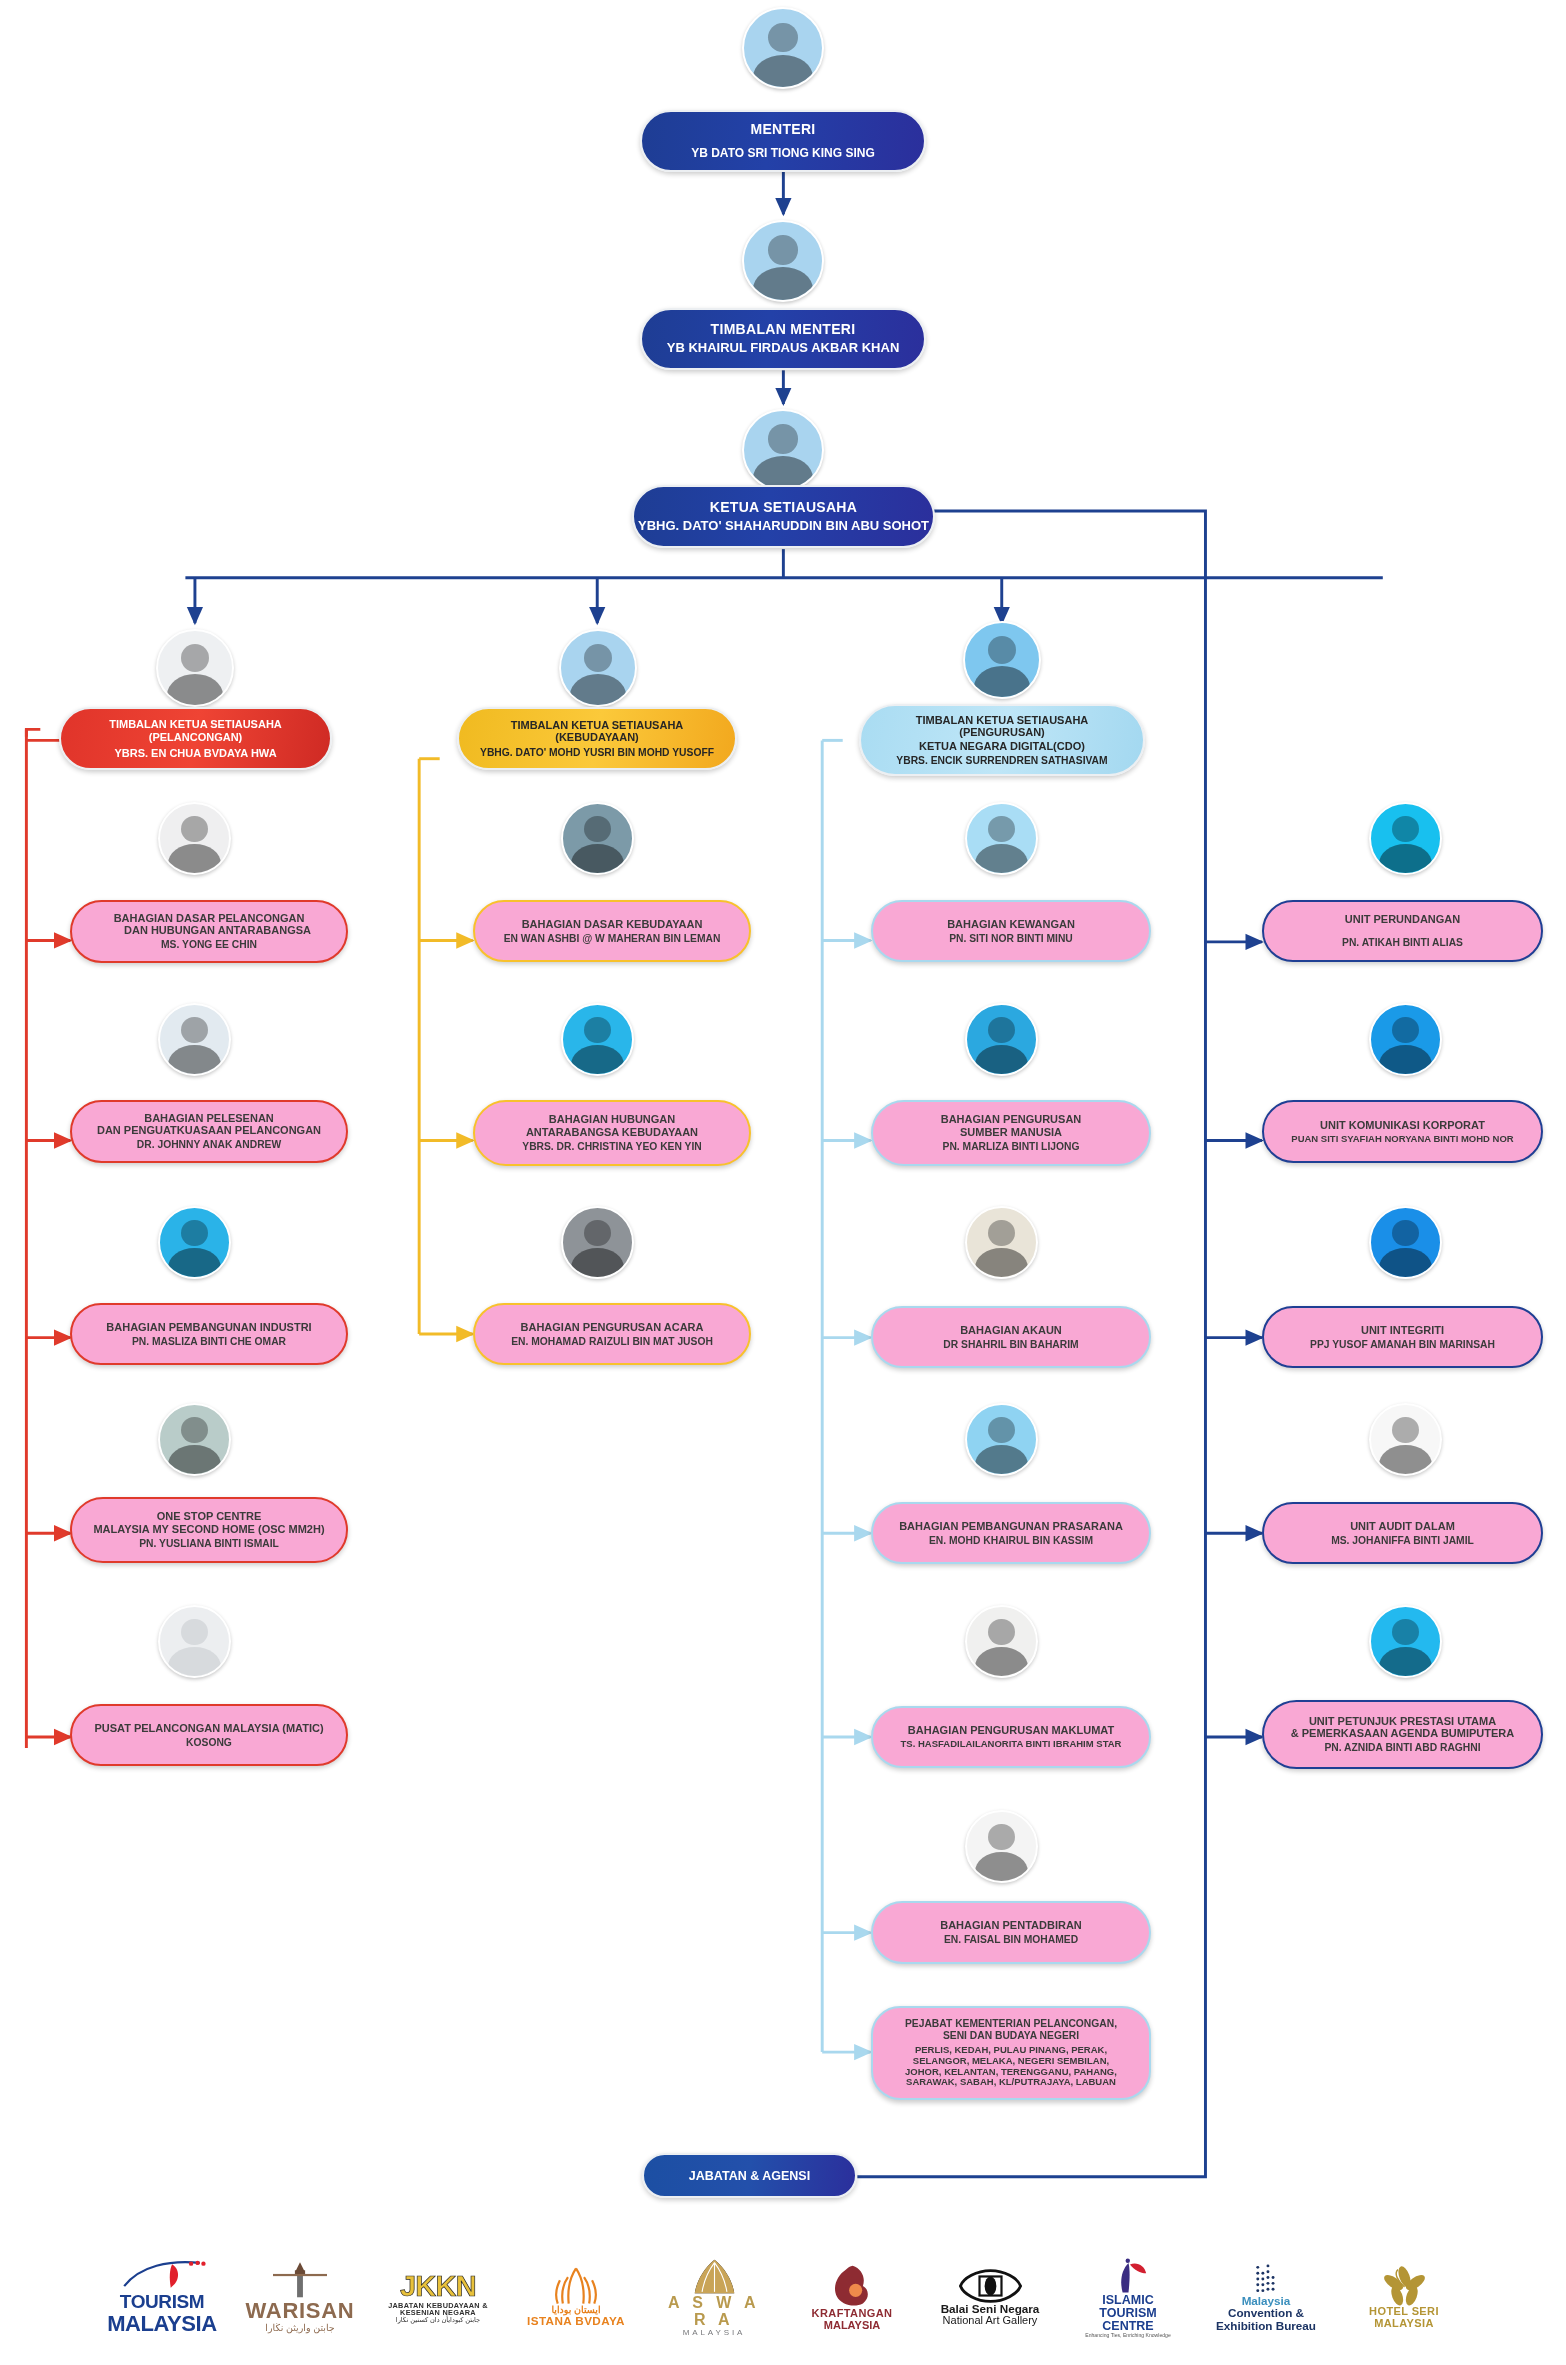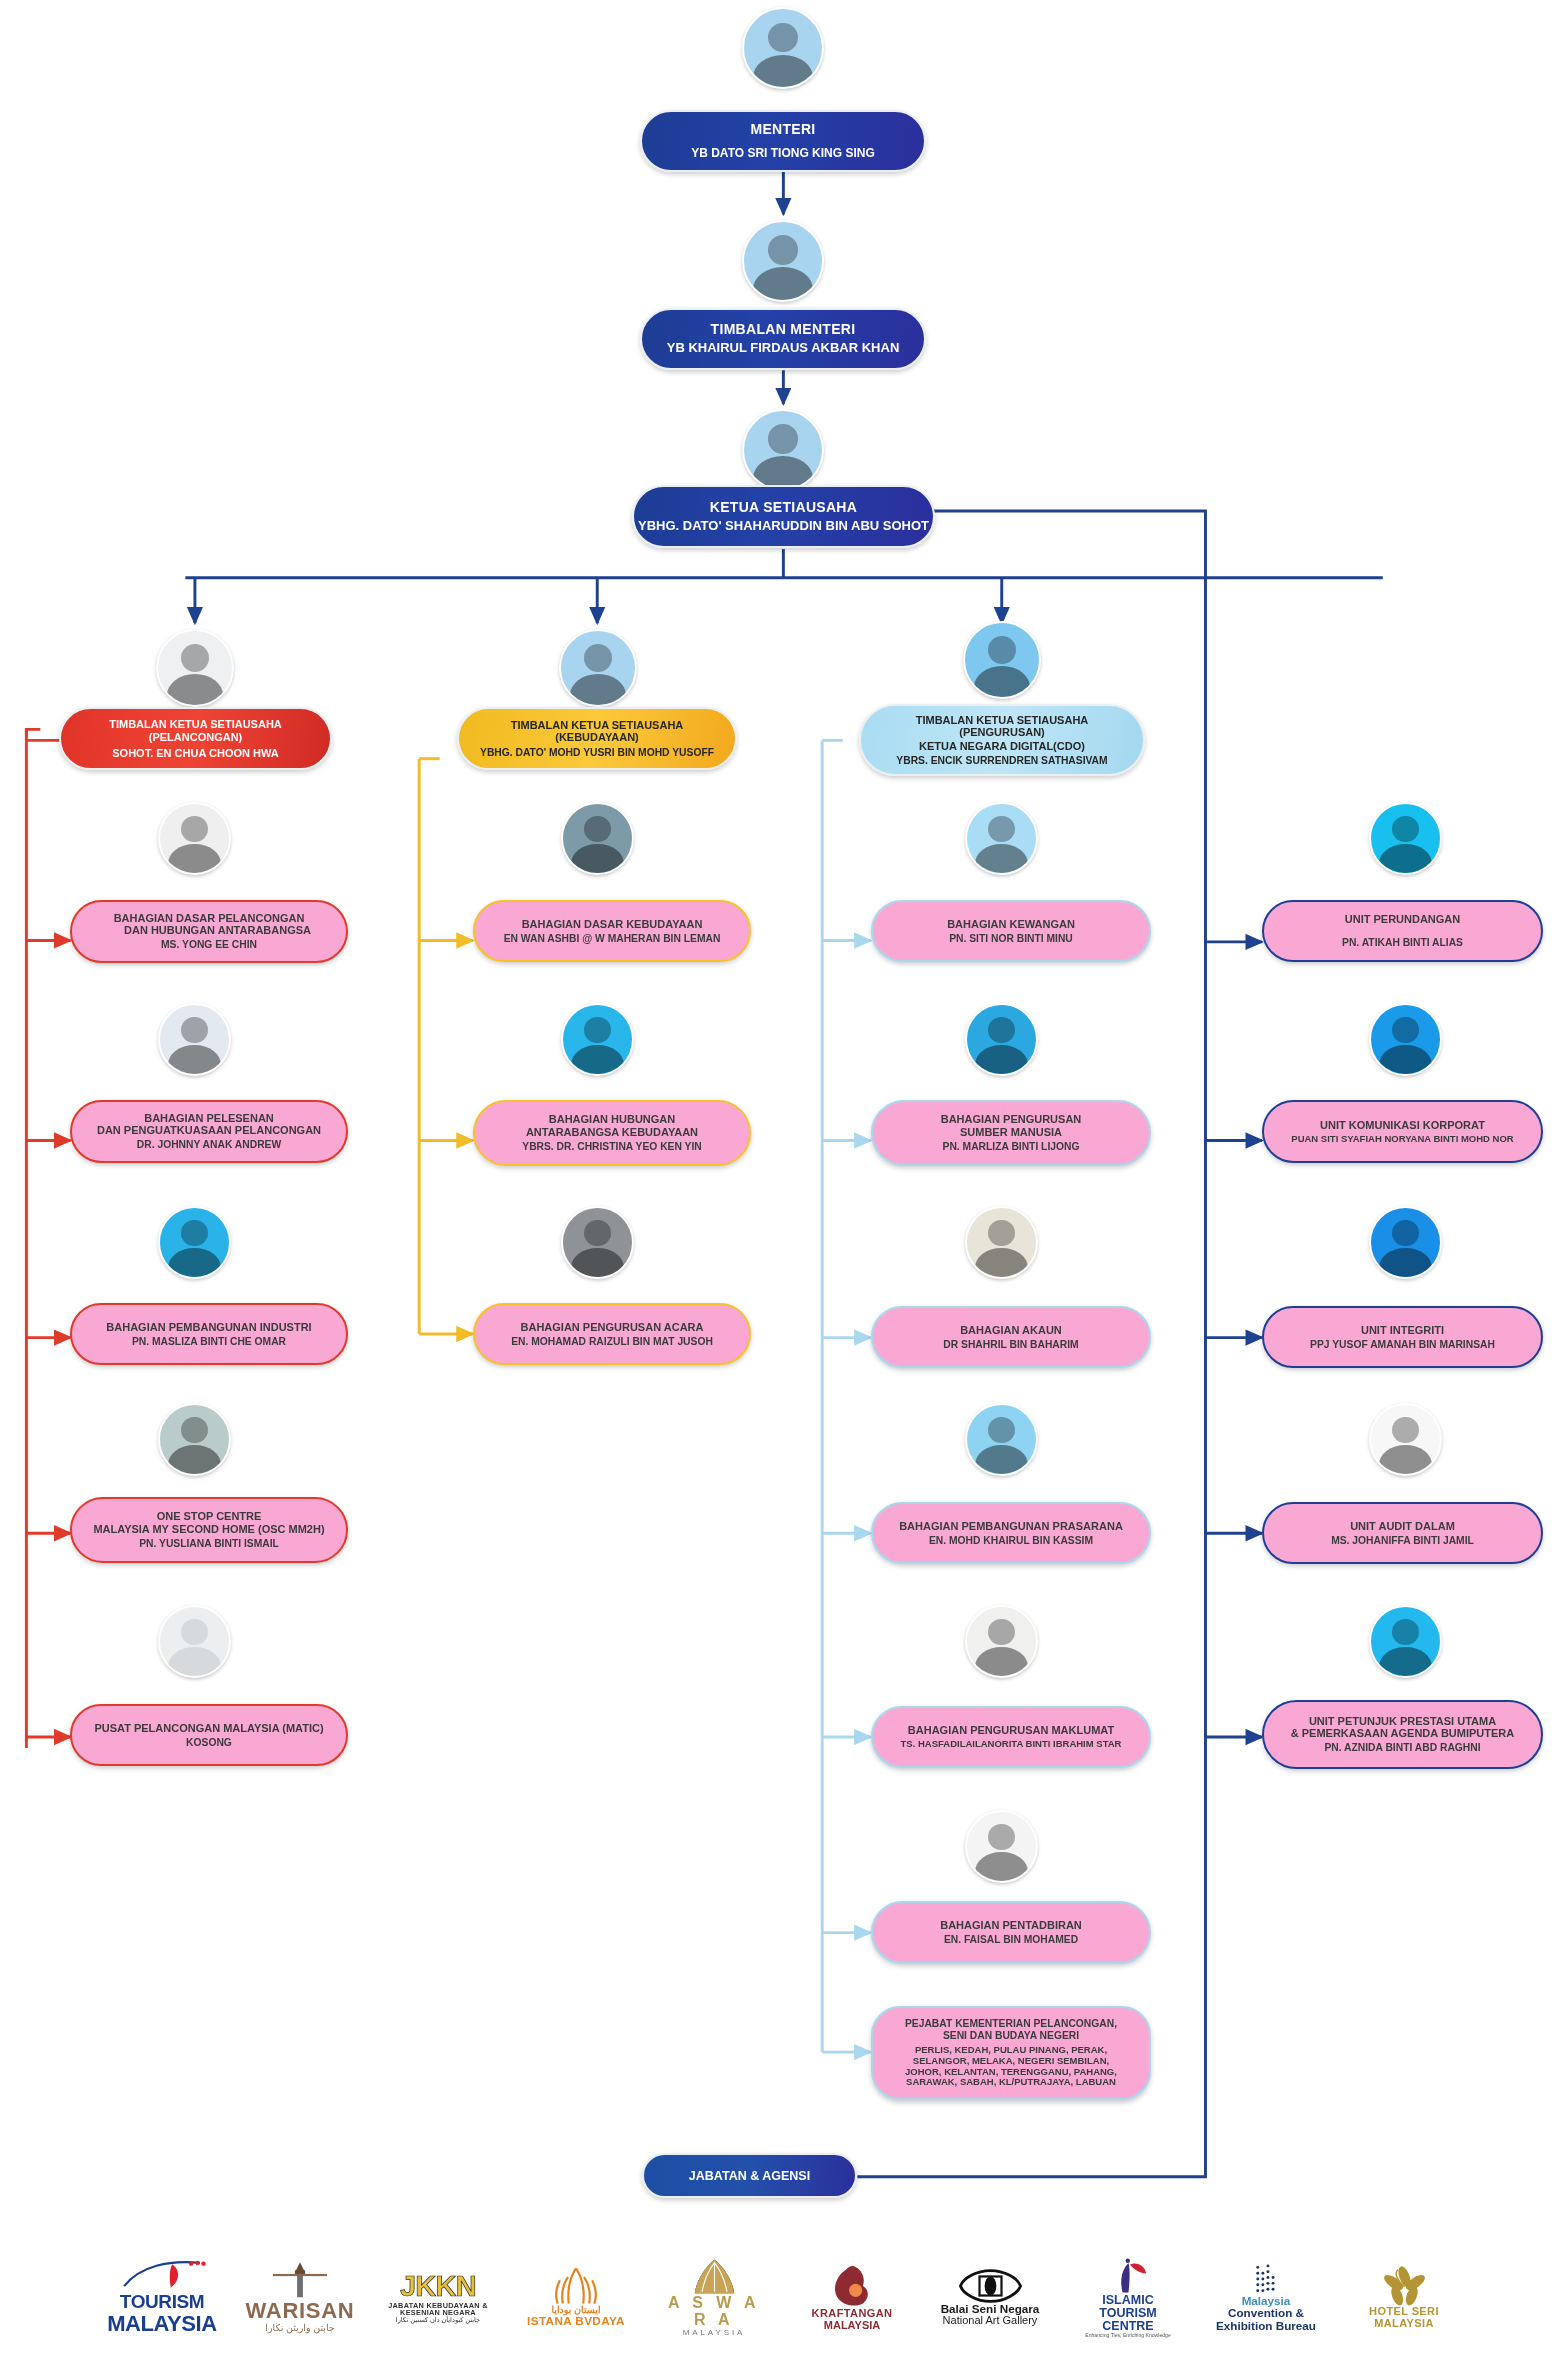--- a/index.html
+++ b/index.html
@@ -290,21 +290,21 @@
     <div class="avatar" style="width:78px;height:78px;background:#eef0f2;">
       <div class="face">
           <div class="head"></div>
           <div class="body"></div>
         </div>
     </div>
   </div>
   <div class="pill dep-red" style="position:absolute; left:59px; top:707px; width:273px; height:63px; z-index:3;">
     <div class="t1" style="font-size:11px;">TIMBALAN KETUA SETIAUSAHA</div>
     <div class="t2" style="font-size:11px;">(PELANCONGAN)</div>
-    <div class="t3" style="font-size:11px; margin-top:3.7px;">SOHOT. EN CHUA CHOON HWA</div>
+    <div class="t3" style="font-size:11px; margin-top:3.7px;">YBRS. EN CHUA BVDAYA HWA</div>
   </div>
 
   <div class="node" style="left:557px; top:629px; width:82px;">
     <div class="avatar" style="width:78px;height:78px;background:#a9d4ef;">
       <div class="face">
           <div class="head"></div>
           <div class="body"></div>
         </div>
     </div>
   </div>

